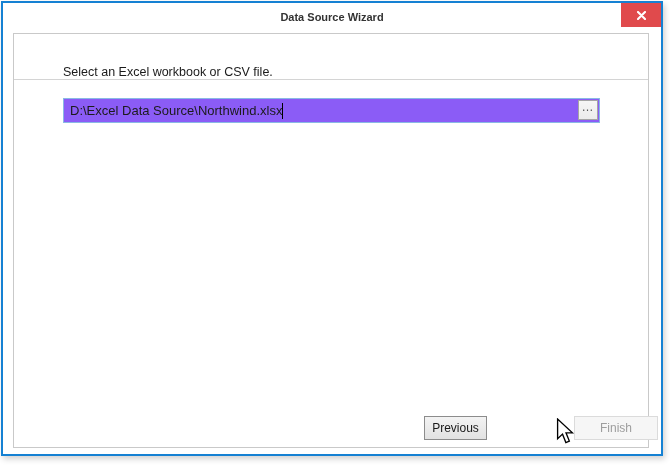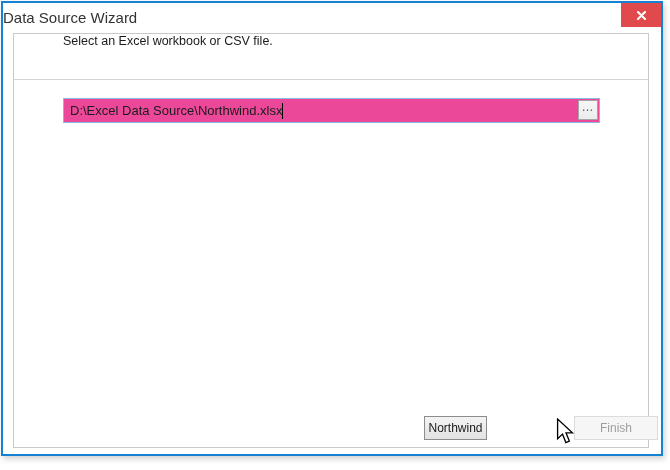--- a/index.html
+++ b/index.html
@@ -25,44 +25,44 @@
   }
   .window{
     position:absolute;left:1px;top:1px;width:662px;height:455px;
     background:#fff;border:2px solid var(--window-border);
     box-shadow:2px 3px 6px rgba(0,0,0,.18);
   }
   .titlebar{
     position:absolute;left:0;top:0;right:0;height:30px;background:#fff;
   }
   .title{
-    display:block;line-height:29px;
-    font-size:15px;font-weight:400;color:#333;
+    display:block;text-align:center;line-height:29px;
+    font-size:11px;font-weight:700;color:#333;
   }
   .close{
     position:absolute;right:0;top:0;width:40px;height:24px;
     background:var(--close-bg);border:none;cursor:pointer;
     display:flex;align-items:center;justify-content:center;
   }
   .panel{
     position:absolute;left:10px;top:30px;width:636px;height:415px;
     background:#fff;border:1px solid var(--panel-border);
   }
   .panel-header{
     position:absolute;left:0;top:0;right:0;height:46px;
     border-bottom:1px solid var(--separator);
-    display:flex;align-items:flex-start;padding-left:49px;
+    display:flex;align-items:flex-end;padding-left:49px;
   }
   .instruction{font-size:12.5px;color:var(--text);}
   .field-row{
     position:absolute;left:49px;top:64px;width:537px;height:25px;
   }
   .path-input{
     width:100%;height:100%;border:1px solid var(--focus-border);
-    background:#ec4899;font-family:inherit;font-size:13px;color:var(--text);
+    background:#8b5cf6;font-family:inherit;font-size:13px;color:var(--text);
     padding:0 28px 0 6px;outline:none;border-radius:0;
   }
   .caret-overlay{
     position:absolute;left:7px;top:0;bottom:0;display:flex;align-items:center;
     pointer-events:none;
   }
   .ghost{visibility:hidden;font-size:13px;white-space:pre;}
   .caret{width:1px;height:16px;background:#000;}
   .browse{
     position:absolute;right:2px;top:2px;width:20px;height:20px;
@@ -117,21 +117,21 @@
       <input class="path-input" type="text" autofocus="" value="D:\Excel Data Source\Northwind.xlsx" style="">
       <div class="caret-overlay">
         <span class="ghost">D:\Excel Data Source\Northwind.xlsx</span>
         <span class="caret"></span>
       </div>
       <button class="browse">
         <span>…</span>
       </button>
     </div>
 
-    <button class="btn btn-previous">Northwind</button>
+    <button class="btn btn-previous">Previous</button>
     <button class="btn btn-finish" disabled="">Finish</button>
 
   </div>
 </div>
 
 <svg class="cursor" viewBox="0 0 13.5 21">
   <path d="M1.2,0.8 L1.2,15.6 L4.9,12.1 L7.4,18.4 L10.0,17.3 L7.5,11.1 L12.3,11.1 Z" fill="#ffffff" stroke="#000000" stroke-width="1"></path>
 </svg>
 
 </body></html>

